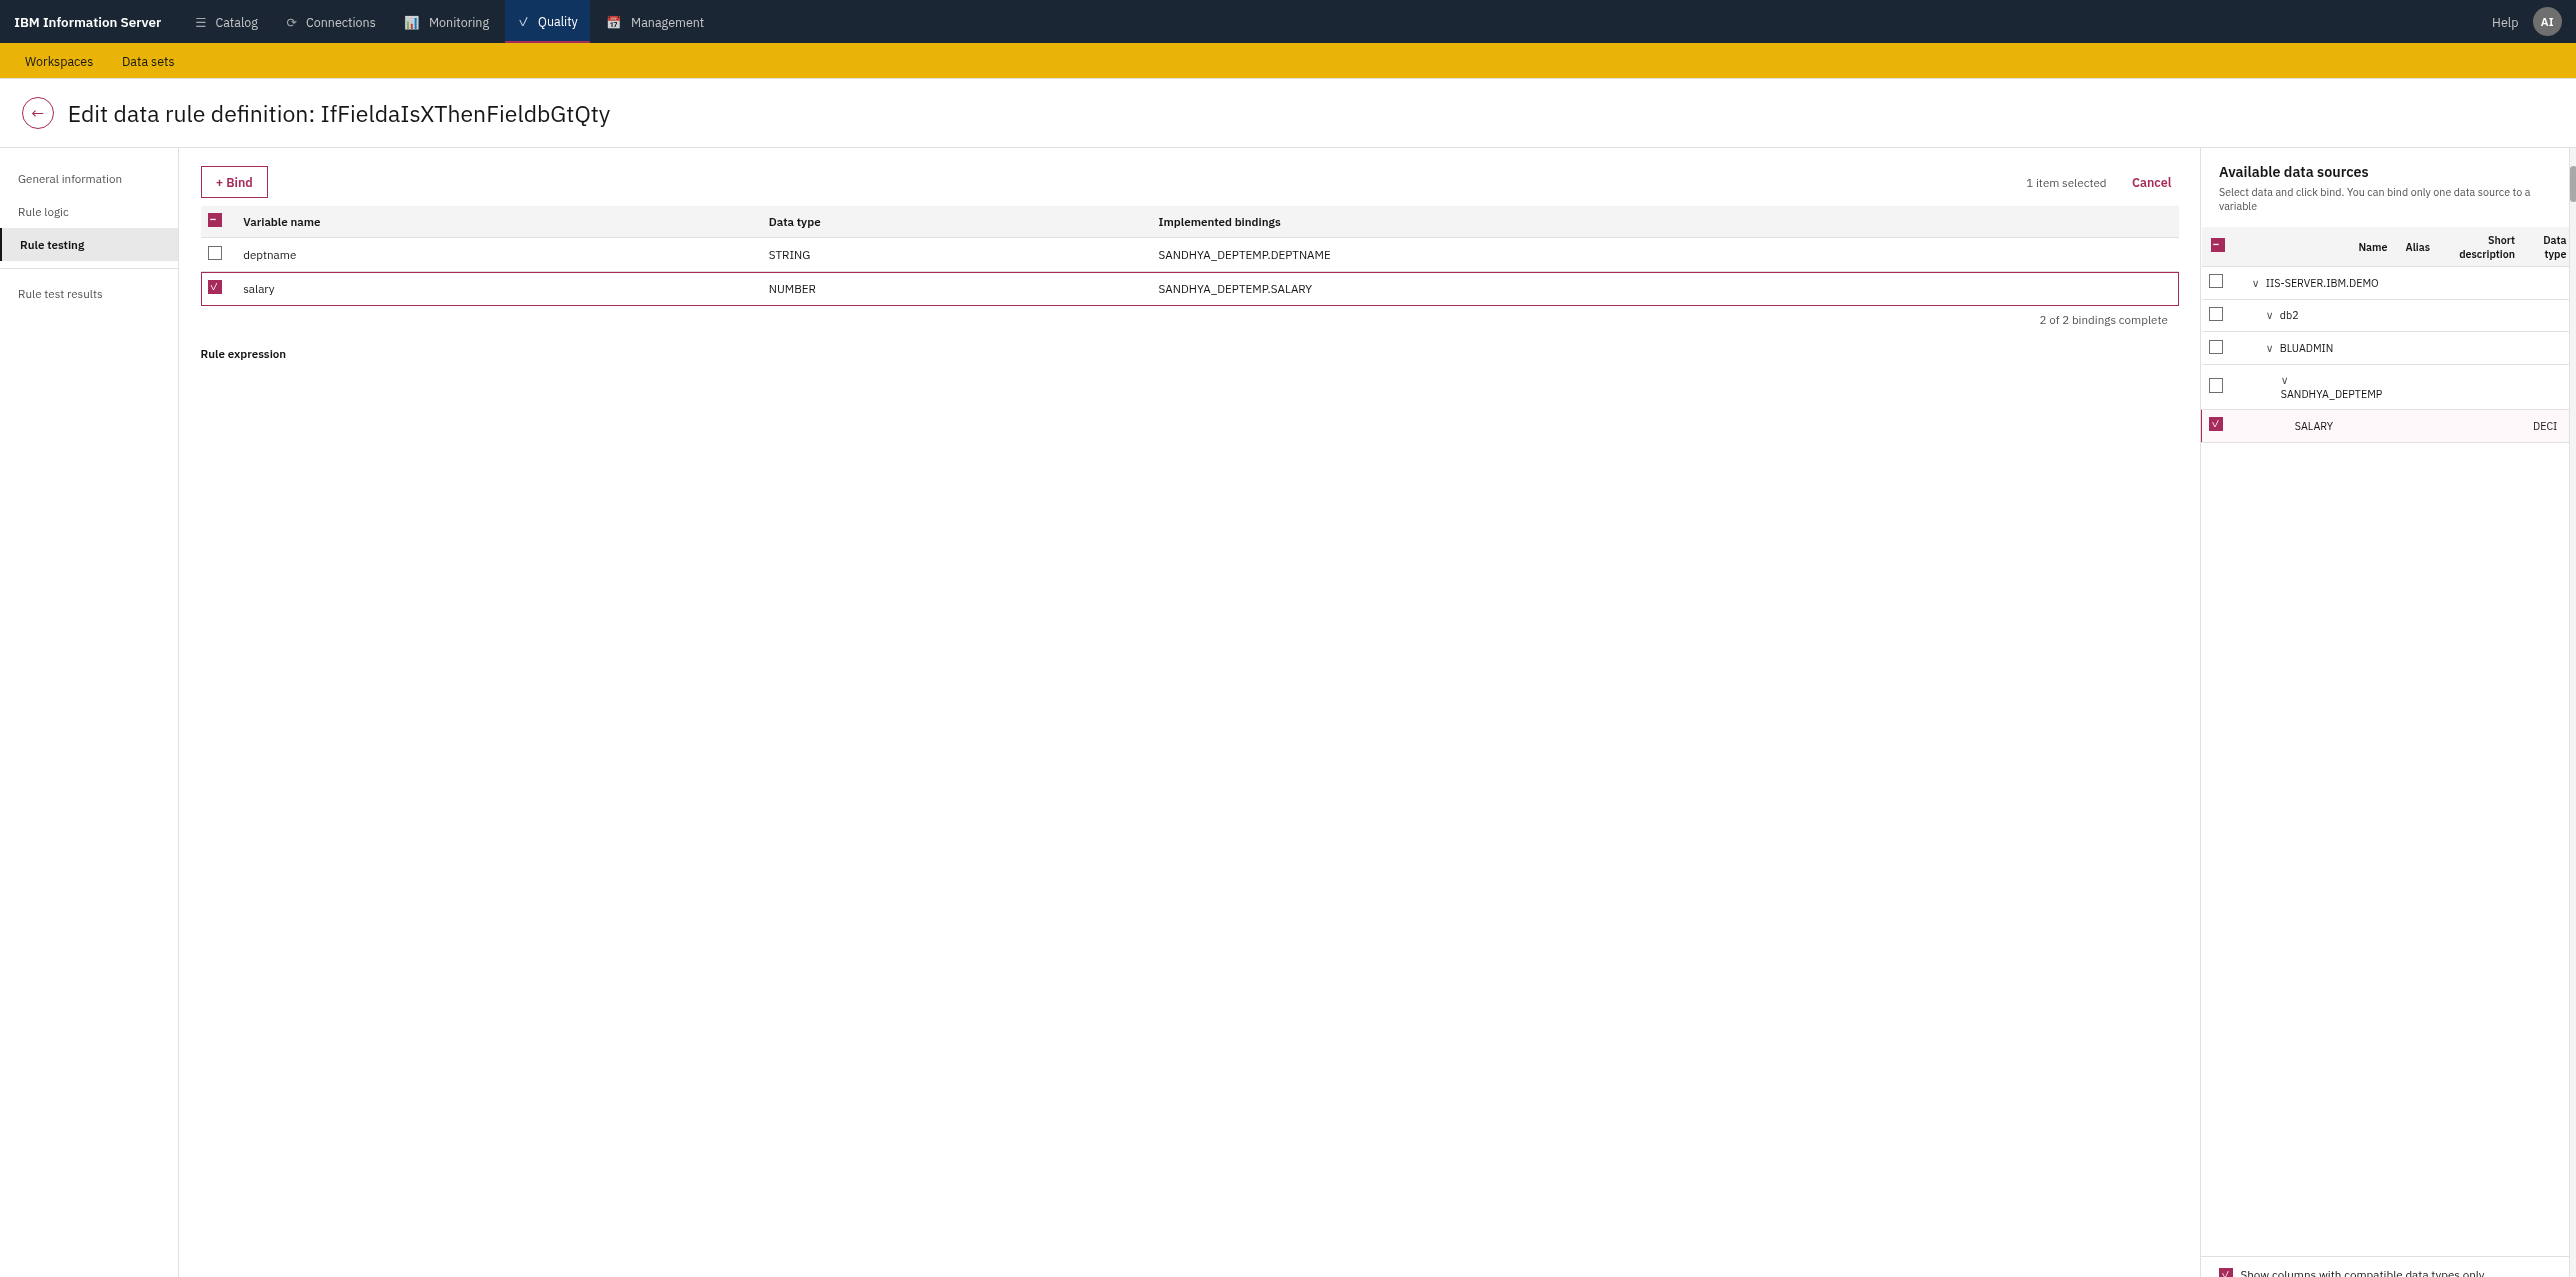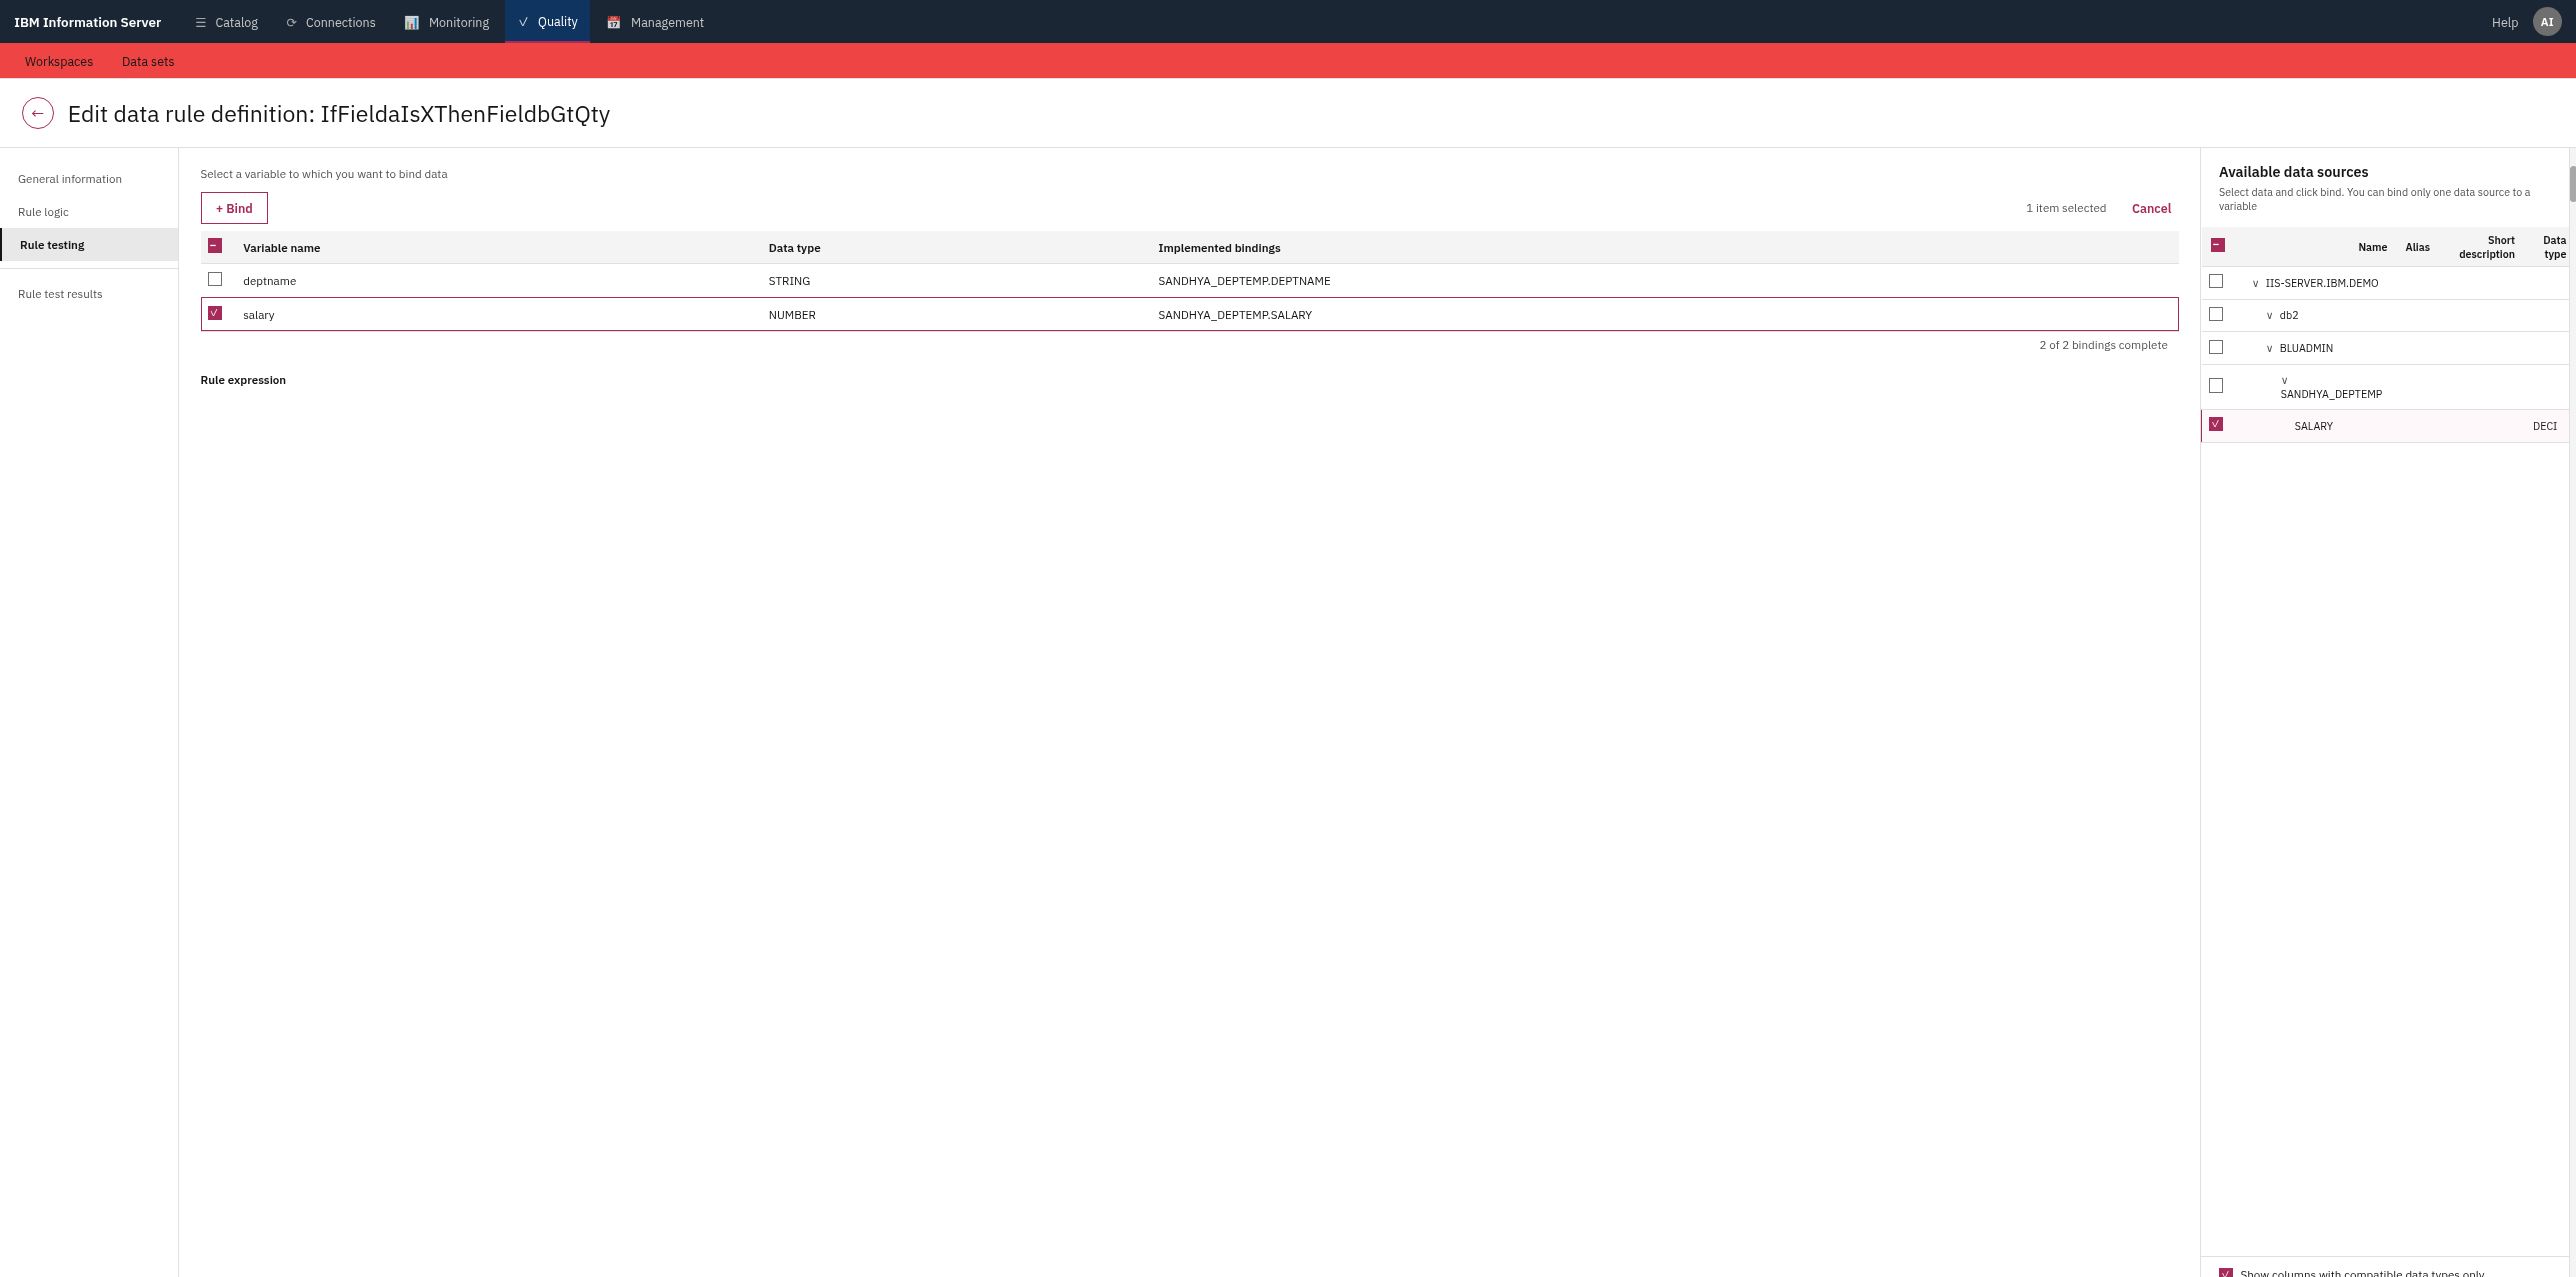--- a/index.html
+++ b/index.html
@@ -53,21 +53,21 @@
     .top-nav-avatar {
       width: 29px; height: 29px;
       background: #6f6f6f;
       border-radius: 50%;
       display: flex; align-items: center; justify-content: center;
       color: #fff; font-size: 11.6px; font-weight: 600;
     }
 
     
     .second-nav {
-      background: #ef4444;
+      background: #eab308;
       border-bottom: 0.9px solid #e0e0e0;
       display: flex;
       align-items: center;
       height: 36px;
       padding: 0 21.5px;
       gap: 21.5px;
     }
     .second-nav-item {
       font-size: 12.5px;
       color: #161616;
@@ -428,21 +428,20 @@
     </div>
     <hr class="sidebar-divider">
     <div class="sidebar-item">
       <span>Rule test results</span>
     </div>
   </aside>
 
   <div class="content-area">
 
     <div class="bind-section">
-      <p class="bind-instruction">Select a variable to which you want to bind data</p>
       <div class="bind-toolbar">
         <button class="bind-btn">+ Bind</button>
         <span class="selected-count">1 item selected</span>
         <button class="cancel-bind-btn">Cancel</button>
       </div>
 
       <table class="data-table">
         <thead>
           <tr>
             <th class="checkbox-cell">

